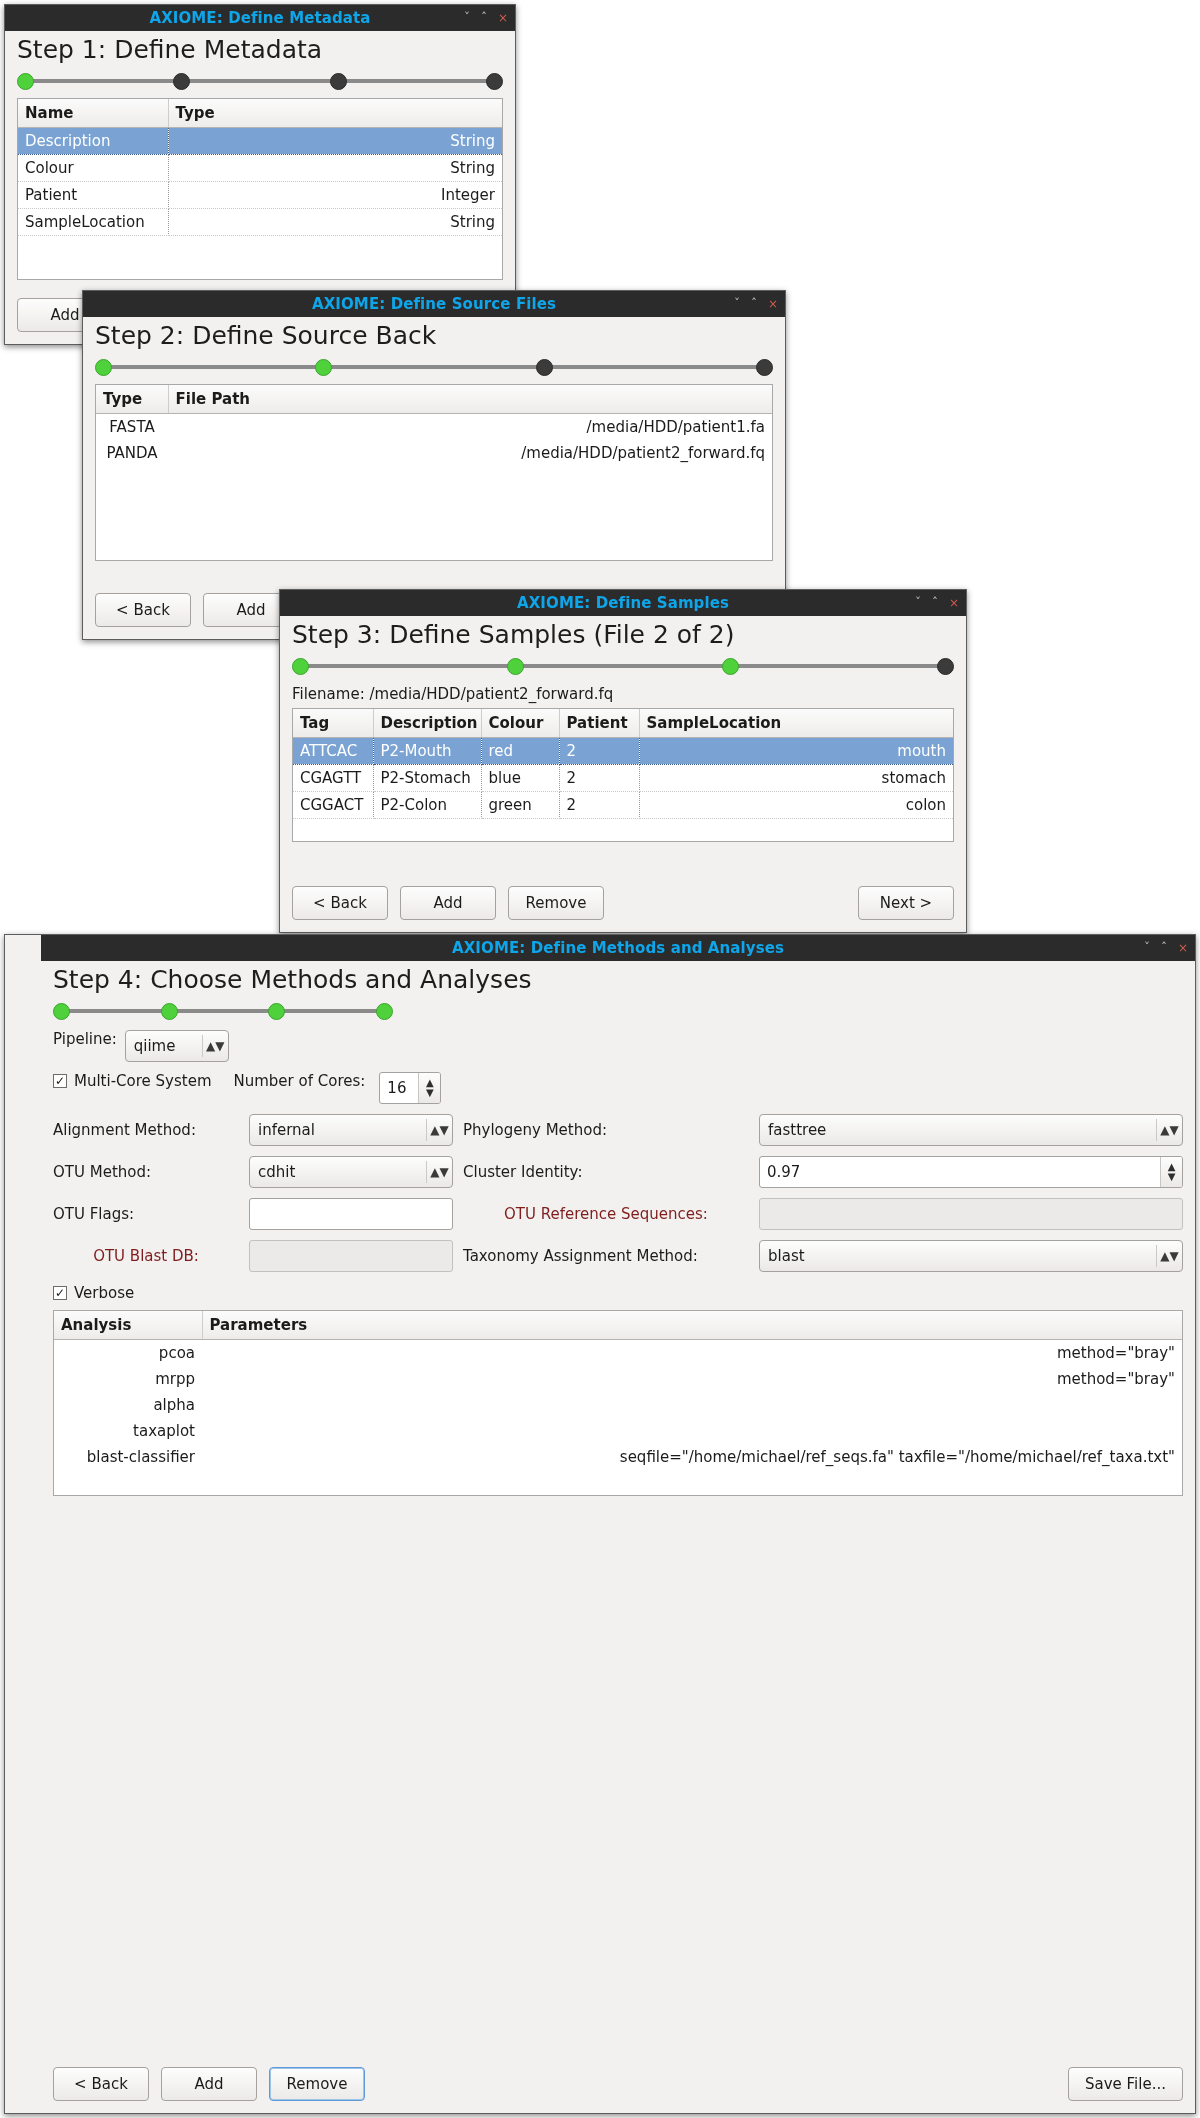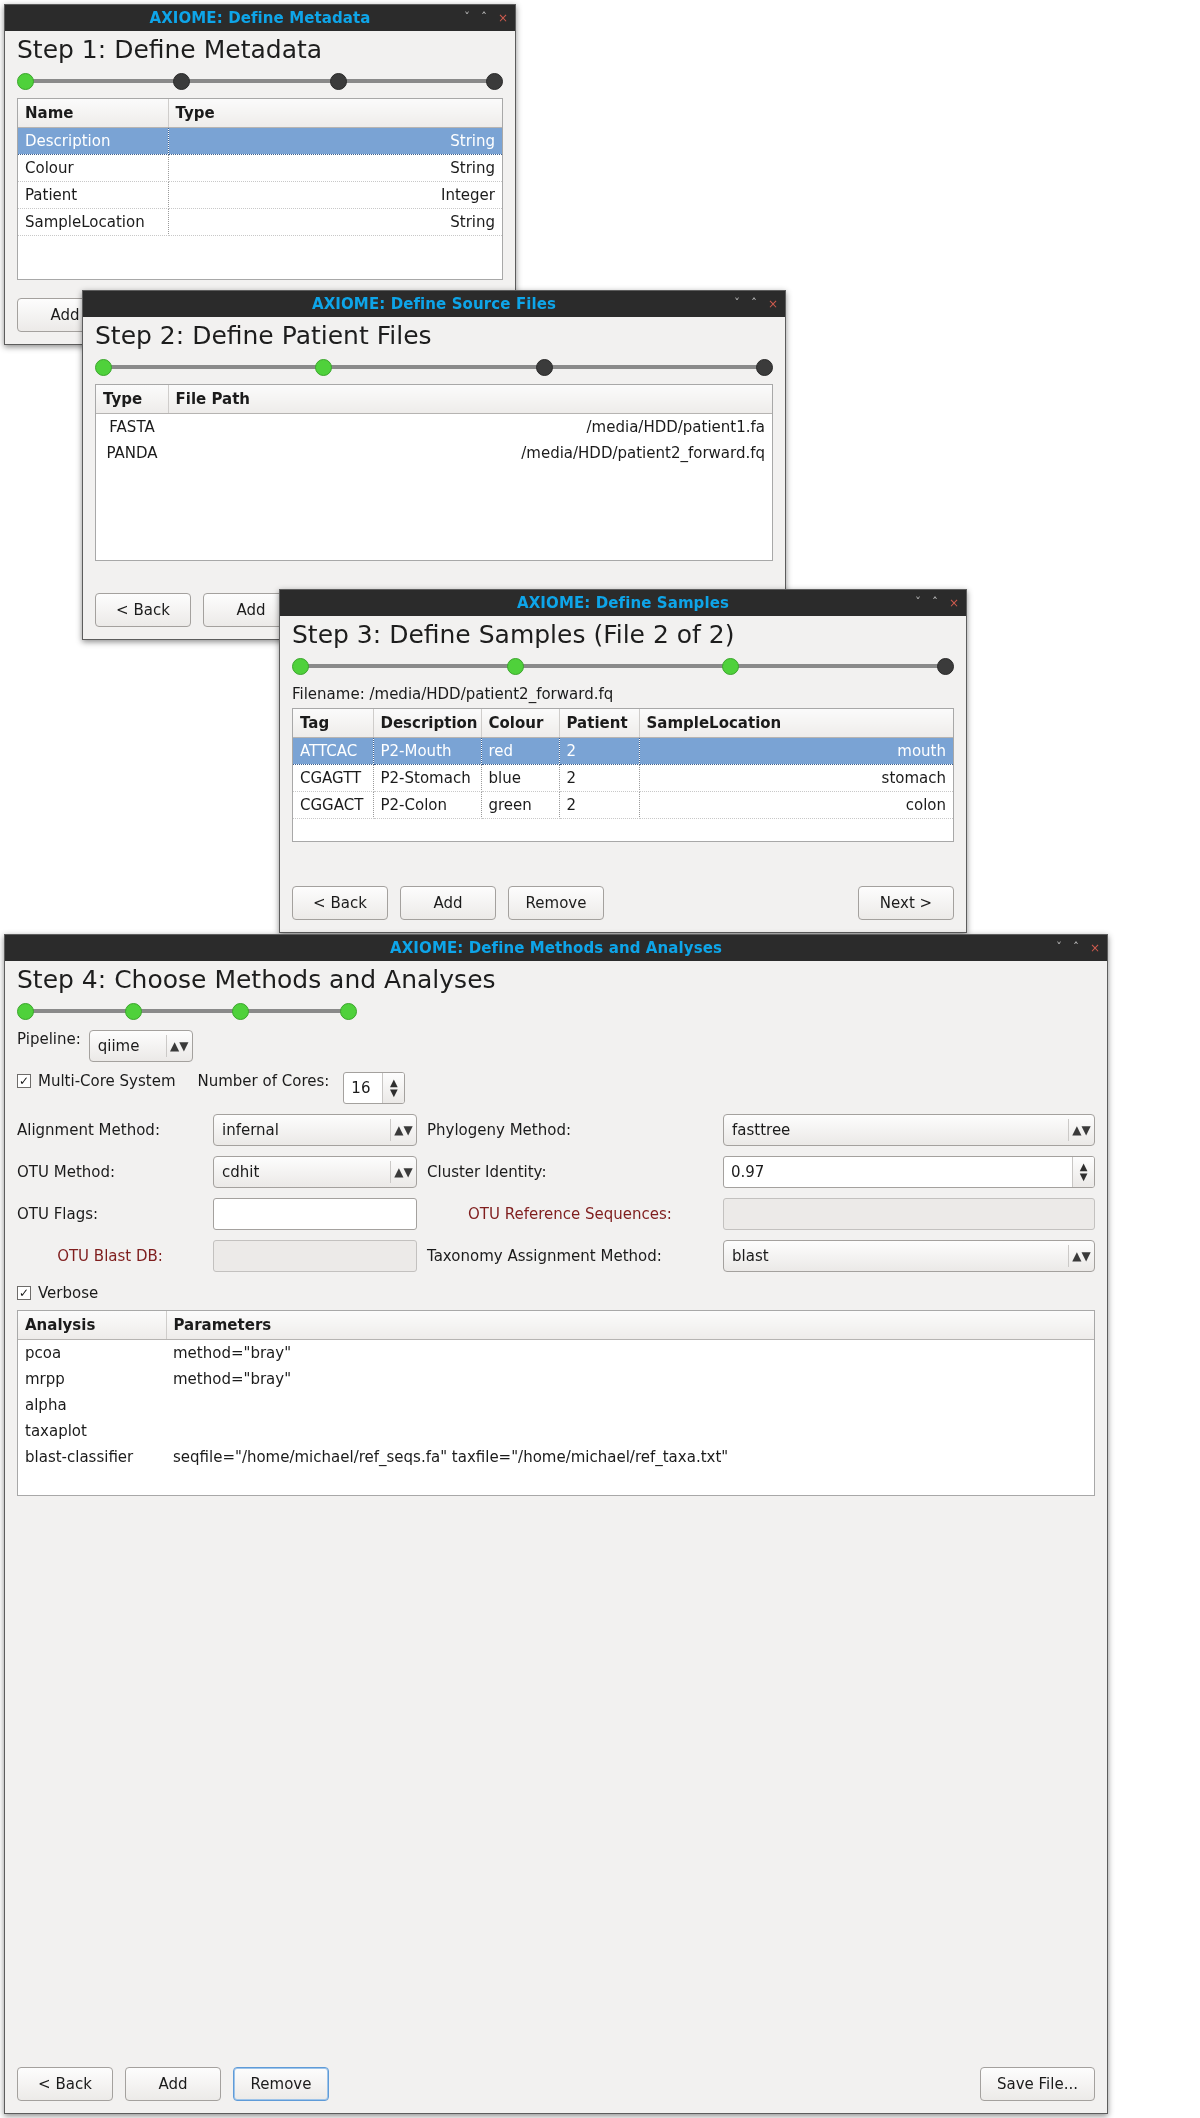--- a/index.html
+++ b/index.html
@@ -259,21 +259,21 @@
     font-size: 15px;
     color: #1b1b1b;
     padding: 2px 12px 5px 12px;
     white-space: nowrap;
   }
 
   
   #win1 { left: 4px;   top: 4px;    width: 512px; height: 341px; }
   #win2 { left: 82px;  top: 290px;  width: 704px; height: 350px; }
   #win3 { left: 279px; top: 589px;  width: 688px; height: 344px; }
-  #win4 { left: 4px;   top: 934px;  width: 1104px; height: 1180px; }
+  #win4 { left: 4px;   top: 934px;  width: 1192px; height: 1180px; padding-left: 36px; }
 
   #win1 .tablebox { height: 182px; }
   #win2 .tablebox { height: 177px; }
   #win3 .tablebox { height: 134px; }
 
   .form-area { padding: 2px 12px 0 12px; }
   .frow {
     display: flex;
     align-items: flex-start;
     margin-bottom: 10px;
@@ -306,20 +306,21 @@
     padding: 5px 7px;
     color: #1b1b1b;
     border-right: 1px solid #cfcdcb;
   }
   table.alist thead th:last-child { border-right: none; }
   table.alist tbody td {
     padding: 4px 7px;
     color: #1b1b1b;
     white-space: nowrap;
     overflow: hidden;
+    text-align: right;
   }
 </style>
 </head>
 <body>
 
 <div id="root">
 
   <div class="window" id="win1">
     <div class="titlebar">
       <div class="title">AXIOME: Define Metadata</div>
@@ -377,21 +378,21 @@
   <div class="window" id="win2">
     <div class="titlebar">
       <div class="title">AXIOME: Define Source Files</div>
       <div class="winbtns">
         <span class="winbtn">ˇ</span>
         <span class="winbtn">ˆ</span>
         <span class="winbtn close">×</span>
       </div>
     </div>
     <div class="wbody">
-      <div class="step-title">Step 2: Define Patient Files</div>
+      <div class="step-title">Step 2: Define Source Back</div>
       <div class="progress">
         <div class="track"></div>
         <div class="dots">
           <div class="dot done"></div>
           <div class="dot done"></div>
           <div class="dot"></div>
           <div class="dot"></div>
         </div>
       </div>
       <div class="tablebox">

